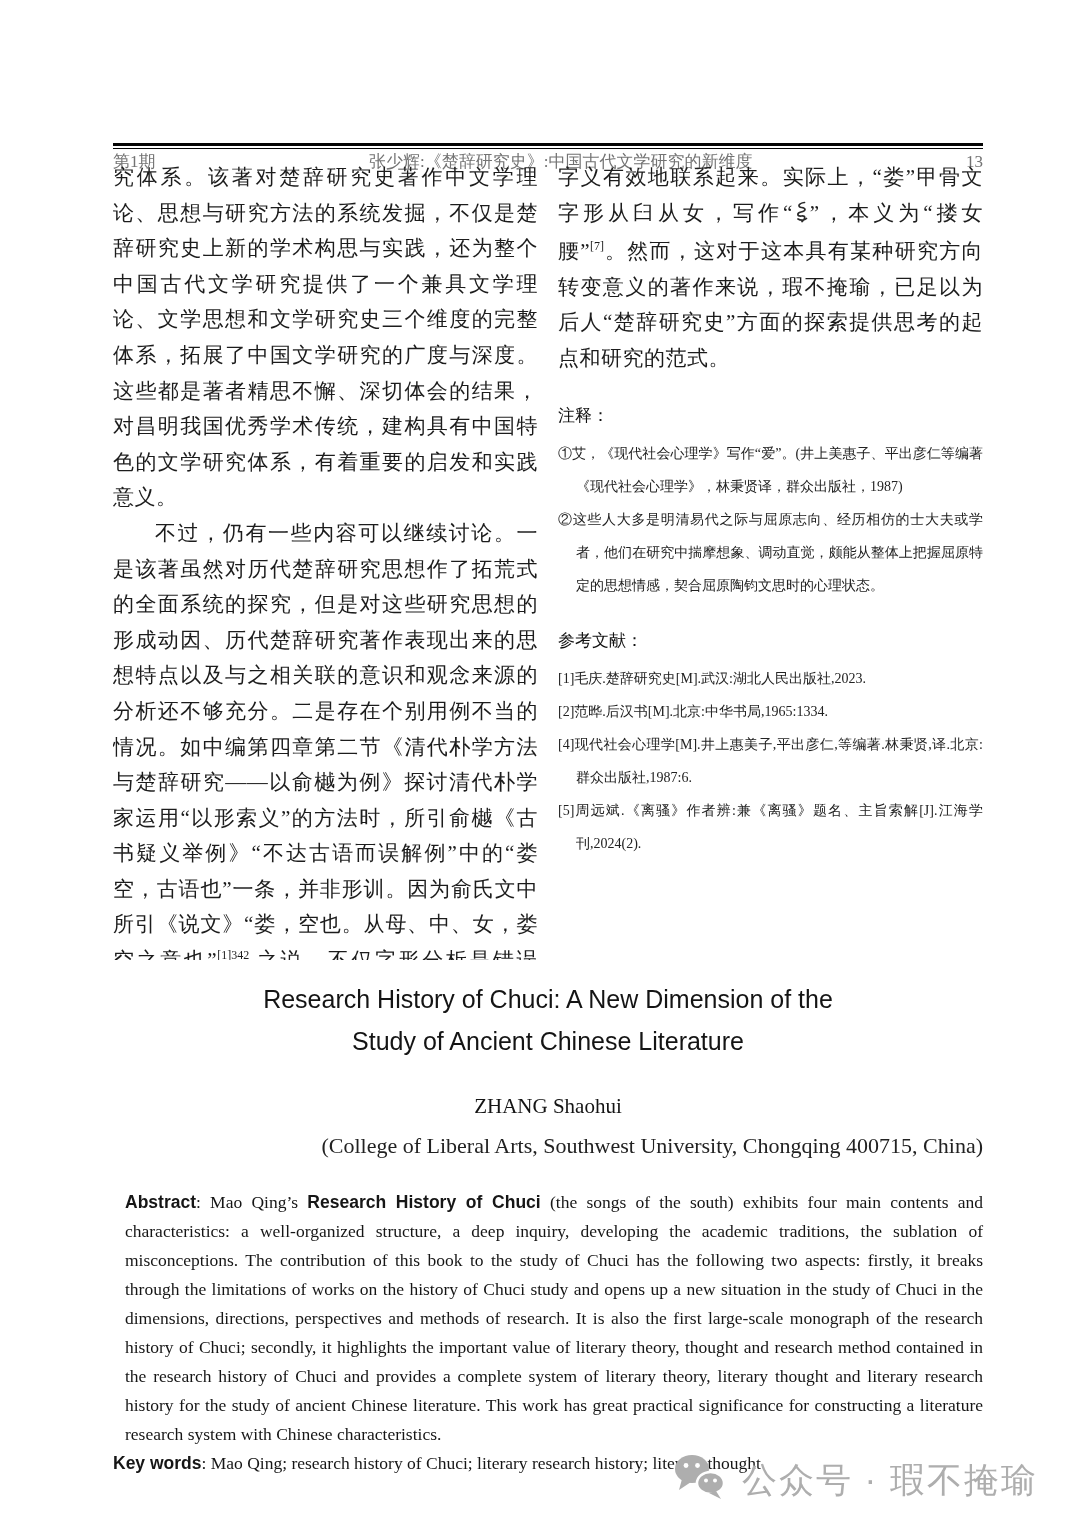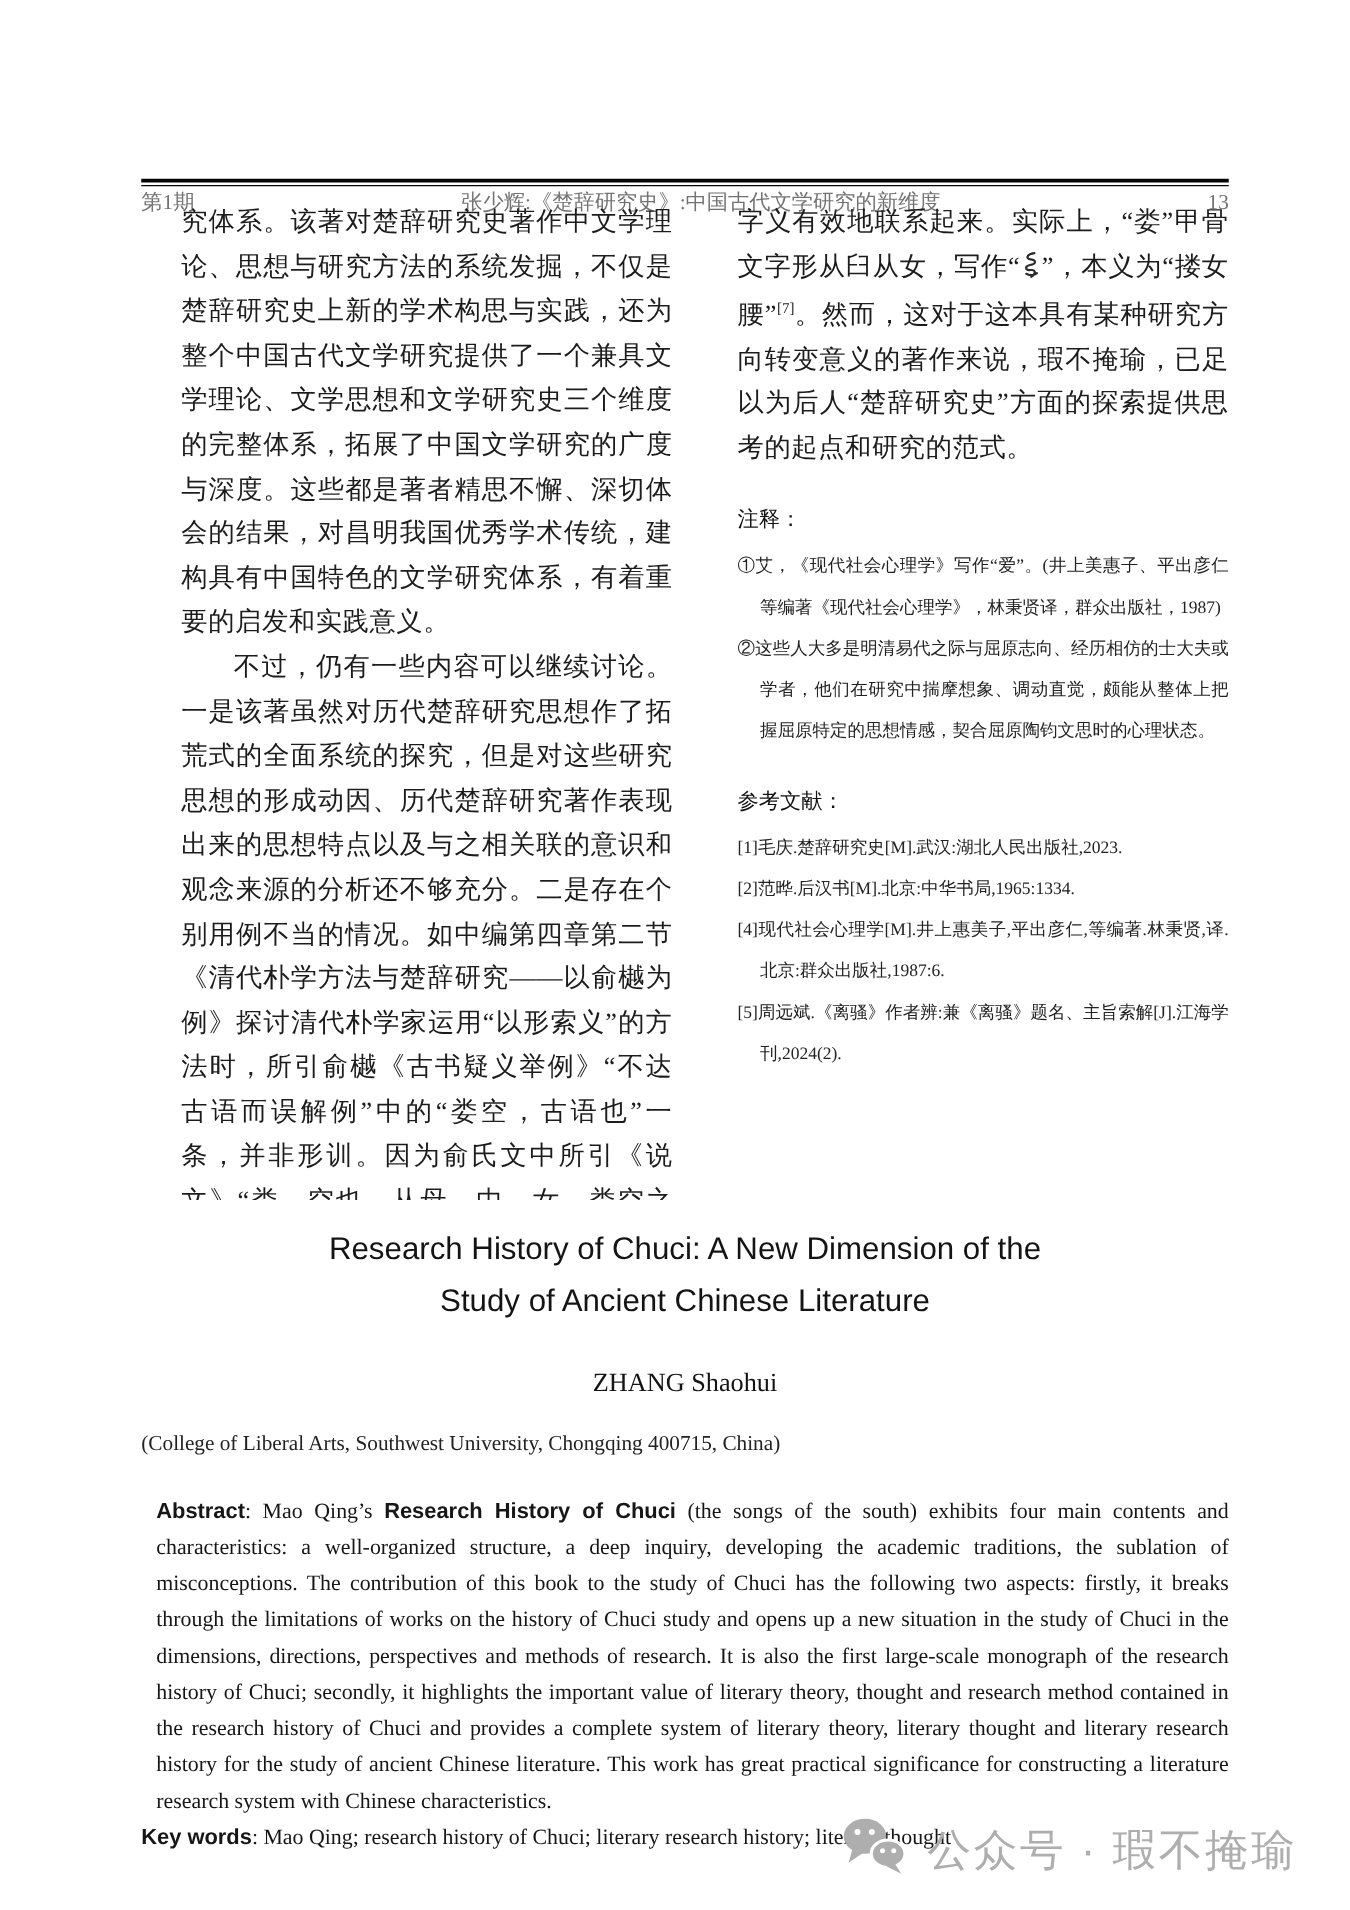--- a/index.html
+++ b/index.html
@@ -17,21 +17,21 @@
   
   .running-head{
     display:flex;align-items:baseline;justify-content:space-between;
     font-size:17px;color:#737373;height:26px;
   }
   .running-head .mid{flex:1;text-align:center;margin-top:36px;}
   .rule-thick{height:3px;background:#050505;margin-top:3px;}
   .rule-thin{height:1px;background:#050505;margin-top:2px;}
   
   .columns{display:flex;gap:20px;height:800px;overflow:hidden;margin-top:11px;}
-  .col{width:425px;box-sizing:border-box;margin-left:32px;}
+  .col{width:425px;box-sizing:border-box;}
   p.cnbody{
     margin:0;font-size:21px;line-height:35.6px;
     text-align:justify;text-justify:inter-ideograph;
     letter-spacing:0.5px;
   }
   p.cnbody.indent{text-indent:2em;}
   sup.cite{font-size:12px;vertical-align:super;line-height:0;letter-spacing:0;}
   .oracle-glyph{display:inline-block;vertical-align:-3px;margin:0 1px;}
   
   .small-heading{
@@ -47,21 +47,21 @@
   
   .en-title{
     font-family:"Liberation Sans","DejaVu Sans",sans-serif;
     font-weight:500;font-size:25px;line-height:42px;
     text-align:center;color:#141414;margin:18px 0 0 0;
   }
   .en-author{
     font-size:21px;text-align:center;margin-top:32px;color:#141414;
   }
   .en-affil{
-    font-size:17px;text-align:left;margin-top:26px;color:#222;
+    font-size:22px;text-align:right;margin-top:14px;color:#222;
   }
   .en-abstract{
     margin:29px 0 0 12px;font-size:17.5px;line-height:29px;
     text-align:justify;color:#161616;
   }
   .en-keywords{
     margin:0;font-size:17.5px;line-height:29px;color:#161616;
   }
   .sans-bold{
     font-family:"Liberation Sans","DejaVu Sans",sans-serif;

